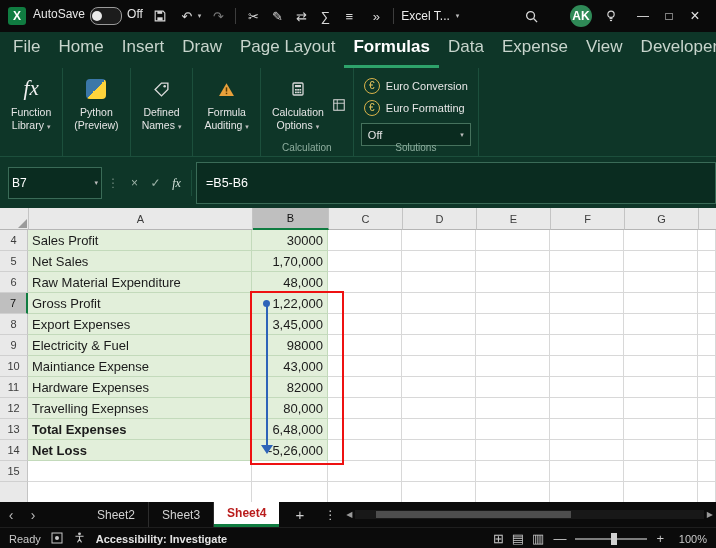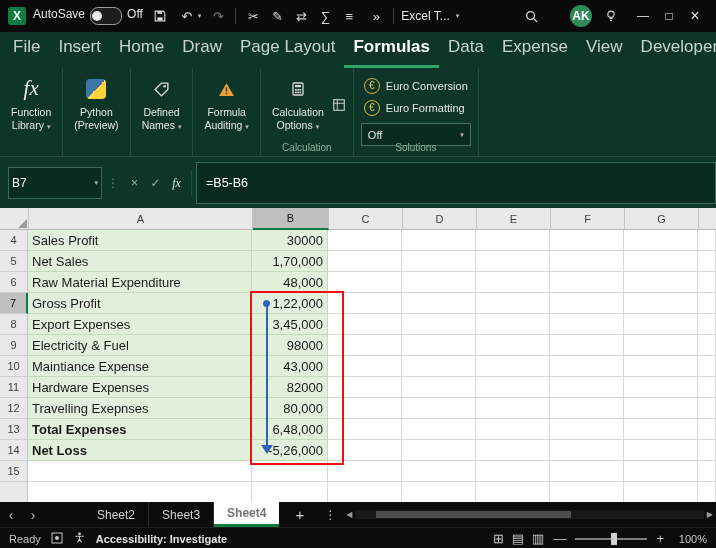--- a/index.html
+++ b/index.html
@@ -107,21 +107,21 @@
               border-left:6px solid transparent;border-right:6px solid transparent;
               border-top:9px solid var(--trace-blue);}
 
   
   .sheet-bar{position:absolute;top:502px;left:0;right:0;height:25px;background:var(--sheet-bg);
              display:flex;align-items:center;color:#c9c9c9;font-size:12px;}
   .snav{width:22px;text-align:center;color:#bdbdbd;font-size:14px;}
   .stabs{display:flex;height:100%;margin-left:40px;}
   .stab{padding:0 13px;display:flex;align-items:center;border-right:1px solid #2c2c2c;
         color:#d2d2d2;box-sizing:border-box;height:100%;}
-  .stab.active{background:#ffffff;color:#737373;font-weight:bold;
+  .stab.active{background:#ffffff;color:#b91c1c;font-weight:bold;
                border-bottom:3px solid var(--accent-dark);border-right:none;}
   .add-sheet{margin-left:16px;font-size:15px;color:#cfcfcf;}
   .sheet-kebab{margin-left:20px;color:#cfcfcf;}
   .sheet-scroll{flex:1;display:flex;align-items:center;margin:0 3px 0 10px;gap:3px;}
   .scroll-arrow{font-size:8px;color:#9a9a9a;}
   .scroll-track{flex:1;height:9px;background:#181818;position:relative;}
   .scroll-thumb{position:absolute;left:6%;top:1px;width:56%;height:7px;background:#4d4d4d;}
 
   
   .status-bar{position:absolute;top:527px;left:0;right:0;height:21px;background:var(--status-bg);
@@ -193,22 +193,22 @@
         <div class="win-btn">—</div>
         <div class="win-btn">□</div>
         <div class="win-btn" style="font-size:16px;">×</div>
       </div>
     </div>
   </div>
 
   <div class="ribbon-tabs">
     <div id="ribbonTabs" style="display:flex;align-items:flex-end;">
         <div class="rtab">File</div>
+        <div class="rtab">Home</div>
         <div class="rtab">Insert</div>
-        <div class="rtab">Home</div>
         <div class="rtab">Draw</div>
         <div class="rtab">Page Layout</div>
         <div class="rtab active">Formulas</div>
         <div class="rtab">Data</div>
         <div class="rtab">Expense</div>
         <div class="rtab">View</div>
         <div class="rtab">Developer</div>
         <div class="rtab">Help</div>
         <div class="rtab">Power Pivot</div>
       </div>

